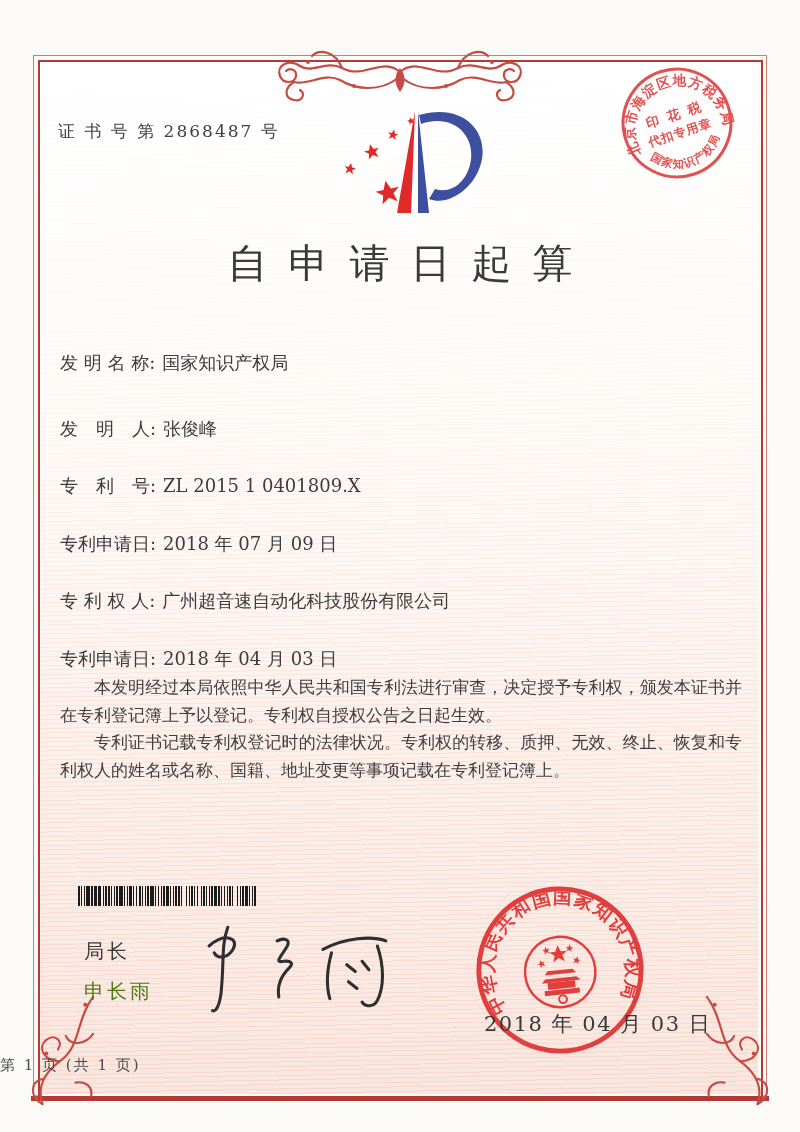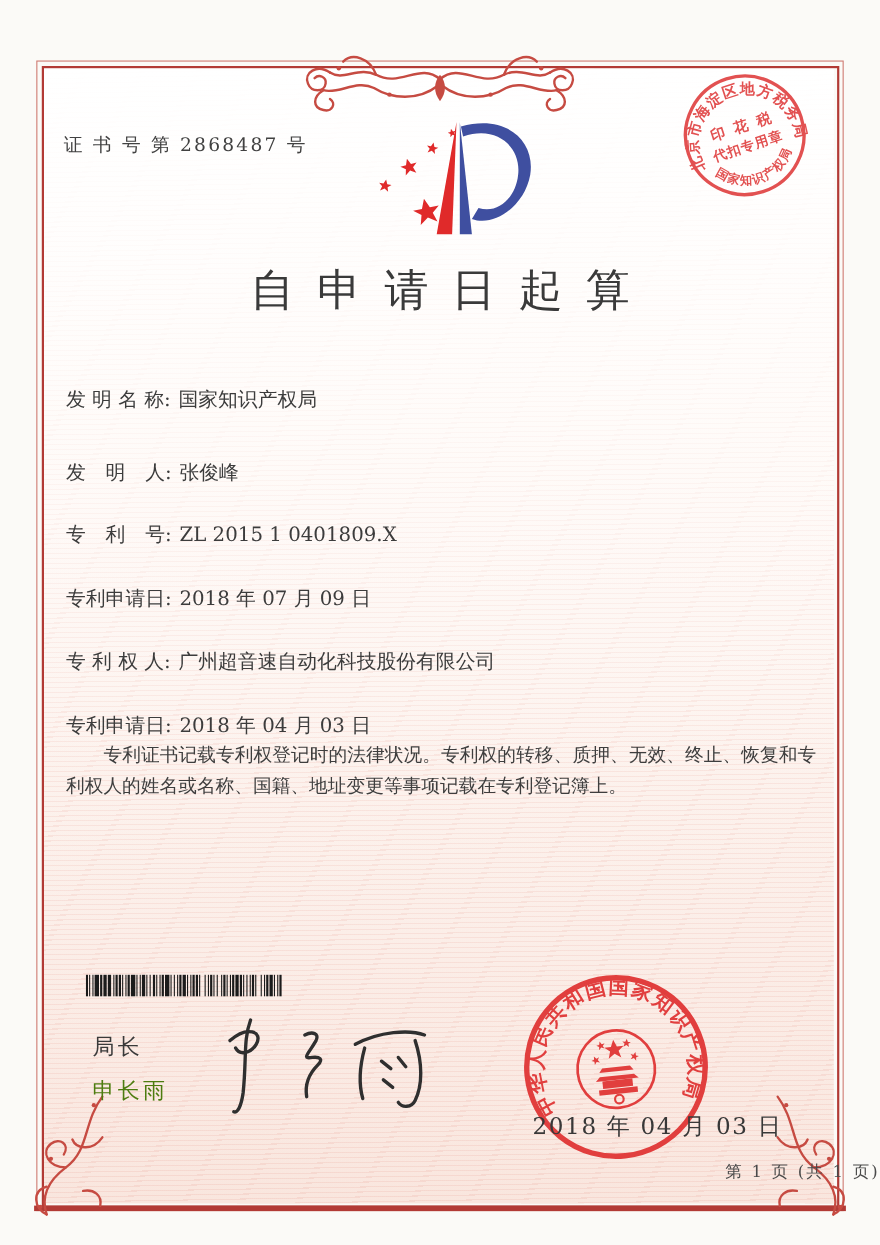--- a/index.html
+++ b/index.html
@@ -26,21 +26,21 @@
   
   .cert-no{left:58px;top:120px;font-size:17px;letter-spacing:2px;color:#414141;}
   .title{left:0;right:0;top:236px;text-align:center;font-size:40px;letter-spacing:21px;text-indent:21px;color:#3a3a3a;font-weight:500;}
   .field-row{left:60px;font-size:18px;color:#3c3c3c;white-space:nowrap;}
   .field-row .fvalue{margin-left:7px;}
   .paras{left:60px;top:674px;width:682px;}
   .paras p{margin:0;text-indent:2em;font-size:17px;line-height:27.5px;text-align:justify;color:#3e3e3e;}
   .sig-title{left:84px;top:938px;font-size:20px;letter-spacing:3px;color:#3a3a3a;}
   .sig-name{left:84px;top:978px;font-size:20px;letter-spacing:3px;color:#4d7c0f;}
   .issue-date{left:484px;top:1010px;font-size:21px;letter-spacing:1.5px;color:#383838;z-index:5;}
-  .footer{left:0;right:0;top:1056px;text-align:right;font-size:15px;letter-spacing:2px;color:#4a4a4a;}
+  .footer{left:0;right:0;top:1056px;text-align:left;font-size:15px;letter-spacing:2px;color:#4a4a4a;}
   
   .barcode{left:78px;top:886px;width:206px;height:20px;overflow:hidden;white-space:nowrap;font-size:0;}
   .barcode span{display:inline-block;height:20px;vertical-align:top;}
   .barcode .bar{background:#1b1b1b;}
   
   .tax-seal{left:614px;top:60px;width:126px;height:126px;transform:rotate(-18deg);opacity:.92;}
   .office-seal{left:472px;top:882px;width:176px;height:176px;transform:rotate(-6deg);opacity:.95;z-index:4;}
   .logo{left:325px;top:104px;width:160px;height:122px;}
   .signature-svg{left:190px;top:912px;width:215px;height:102px;z-index:3;}
   .seal-text{font-family:"DejaVu Serif","Liberation Serif",serif;font-weight:bold;}
@@ -156,20 +156,21 @@
   <span class="flabel">专利申请日:</span><span class="fvalue">2018 年 07 月 09 日</span>
 </div>
 <div class="abs field-row" style="top:589px">
   <span class="flabel">专 利 权 人:</span><span class="fvalue">广州超音速自动化科技股份有限公司</span>
 </div>
 <div class="abs field-row" style="top:647px">
   <span class="flabel">专利申请日:</span><span class="fvalue">2018 年 04 月 03 日</span>
 </div>
 
 <div class="abs paras">
+  <p>本发明经过本局依照中华人民共和国专利法进行审查，决定授予专利权，颁发本证书并在专利登记簿上予以登记。专利权自授权公告之日起生效。</p>
   <p>专利证书记载专利权登记时的法律状况。专利权的转移、质押、无效、终止、恢复和专利权人的姓名或名称、国籍、地址变更等事项记载在专利登记簿上。</p>
 </div>
 
 <div class="abs barcode" id="barcode"><span class="bar" style="width: 2px;"></span><span style="width: 1px;"></span><span class="bar" style="width: 1px;"></span><span style="width: 2px;"></span><span class="bar" style="width: 1px;"></span><span style="width: 1px;"></span><span class="bar" style="width: 4px;"></span><span style="width: 1px;"></span><span class="bar" style="width: 2px;"></span><span style="width: 1px;"></span><span class="bar" style="width: 3px;"></span><span style="width: 1px;"></span><span class="bar" style="width: 3px;"></span><span style="width: 2px;"></span><span class="bar" style="width: 1px;"></span><span style="width: 1px;"></span><span class="bar" style="width: 2px;"></span><span style="width: 1px;"></span><span class="bar" style="width: 2px;"></span><span style="width: 1px;"></span><span class="bar" style="width: 1px;"></span><span style="width: 2px;"></span><span class="bar" style="width: 1px;"></span><span style="width: 1px;"></span><span class="bar" style="width: 2px;"></span><span style="width: 1px;"></span><span class="bar" style="width: 4px;"></span><span style="width: 1px;"></span><span class="bar" style="width: 1px;"></span><span style="width: 2px;"></span><span class="bar" style="width: 1px;"></span><span style="width: 1px;"></span><span class="bar" style="width: 3px;"></span><span style="width: 1px;"></span><span class="bar" style="width: 1px;"></span><span style="width: 2px;"></span><span class="bar" style="width: 1px;"></span><span style="width: 2px;"></span><span class="bar" style="width: 2px;"></span><span style="width: 1px;"></span><span class="bar" style="width: 1px;"></span><span style="width: 2px;"></span><span class="bar" style="width: 1px;"></span><span style="width: 1px;"></span><span class="bar" style="width: 2px;"></span><span style="width: 1px;"></span><span class="bar" style="width: 4px;"></span><span style="width: 1px;"></span><span class="bar" style="width: 1px;"></span><span style="width: 2px;"></span><span class="bar" style="width: 1px;"></span><span style="width: 2px;"></span><span class="bar" style="width: 1px;"></span><span style="width: 1px;"></span><span class="bar" style="width: 2px;"></span><span style="width: 1px;"></span><span class="bar" style="width: 3px;"></span><span style="width: 1px;"></span><span class="bar" style="width: 1px;"></span><span style="width: 2px;"></span><span class="bar" style="width: 1px;"></span><span style="width: 1px;"></span><span class="bar" style="width: 2px;"></span><span style="width: 1px;"></span><span class="bar" style="width: 2px;"></span><span style="width: 1px;"></span><span class="bar" style="width: 1px;"></span><span style="width: 4px;"></span><span class="bar" style="width: 1px;"></span><span style="width: 2px;"></span><span class="bar" style="width: 1px;"></span><span style="width: 1px;"></span><span class="bar" style="width: 2px;"></span><span style="width: 1px;"></span><span class="bar" style="width: 1px;"></span><span style="width: 2px;"></span><span class="bar" style="width: 1px;"></span><span style="width: 3px;"></span><span class="bar" style="width: 1px;"></span><span style="width: 1px;"></span><span class="bar" style="width: 2px;"></span><span style="width: 1px;"></span><span class="bar" style="width: 1px;"></span><span style="width: 2px;"></span><span class="bar" style="width: 1px;"></span><span style="width: 1px;"></span><span class="bar" style="width: 2px;"></span><span style="width: 1px;"></span><span class="bar" style="width: 3px;"></span><span style="width: 1px;"></span><span class="bar" style="width: 2px;"></span><span style="width: 1px;"></span><span class="bar" style="width: 1px;"></span><span style="width: 2px;"></span><span class="bar" style="width: 1px;"></span><span style="width: 2px;"></span><span class="bar" style="width: 1px;"></span><span style="width: 1px;"></span><span class="bar" style="width: 2px;"></span><span style="width: 1px;"></span><span class="bar" style="width: 1px;"></span><span style="width: 4px;"></span><span class="bar" style="width: 1px;"></span><span style="width: 2px;"></span><span class="bar" style="width: 1px;"></span><span style="width: 1px;"></span><span class="bar" style="width: 2px;"></span><span style="width: 1px;"></span><span class="bar" style="width: 3px;"></span><span style="width: 1px;"></span><span class="bar" style="width: 1px;"></span><span style="width: 2px;"></span><span class="bar" style="width: 1px;"></span><span style="width: 1px;"></span><span class="bar" style="width: 2px;"></span><span style="width: 1px;"></span></div>
 
 <div class="abs sig-title">局长</div>
 <div class="abs sig-name">申长雨</div>
 <svg class="abs signature-svg" viewBox="0 0 240 120">
   <g fill="none" stroke="#2f2f2f" stroke-width="3.6" stroke-linecap="round">
     <path d="M38,18 C30,40 34,58 30,96 C28,110 24,118 20,116"></path>

